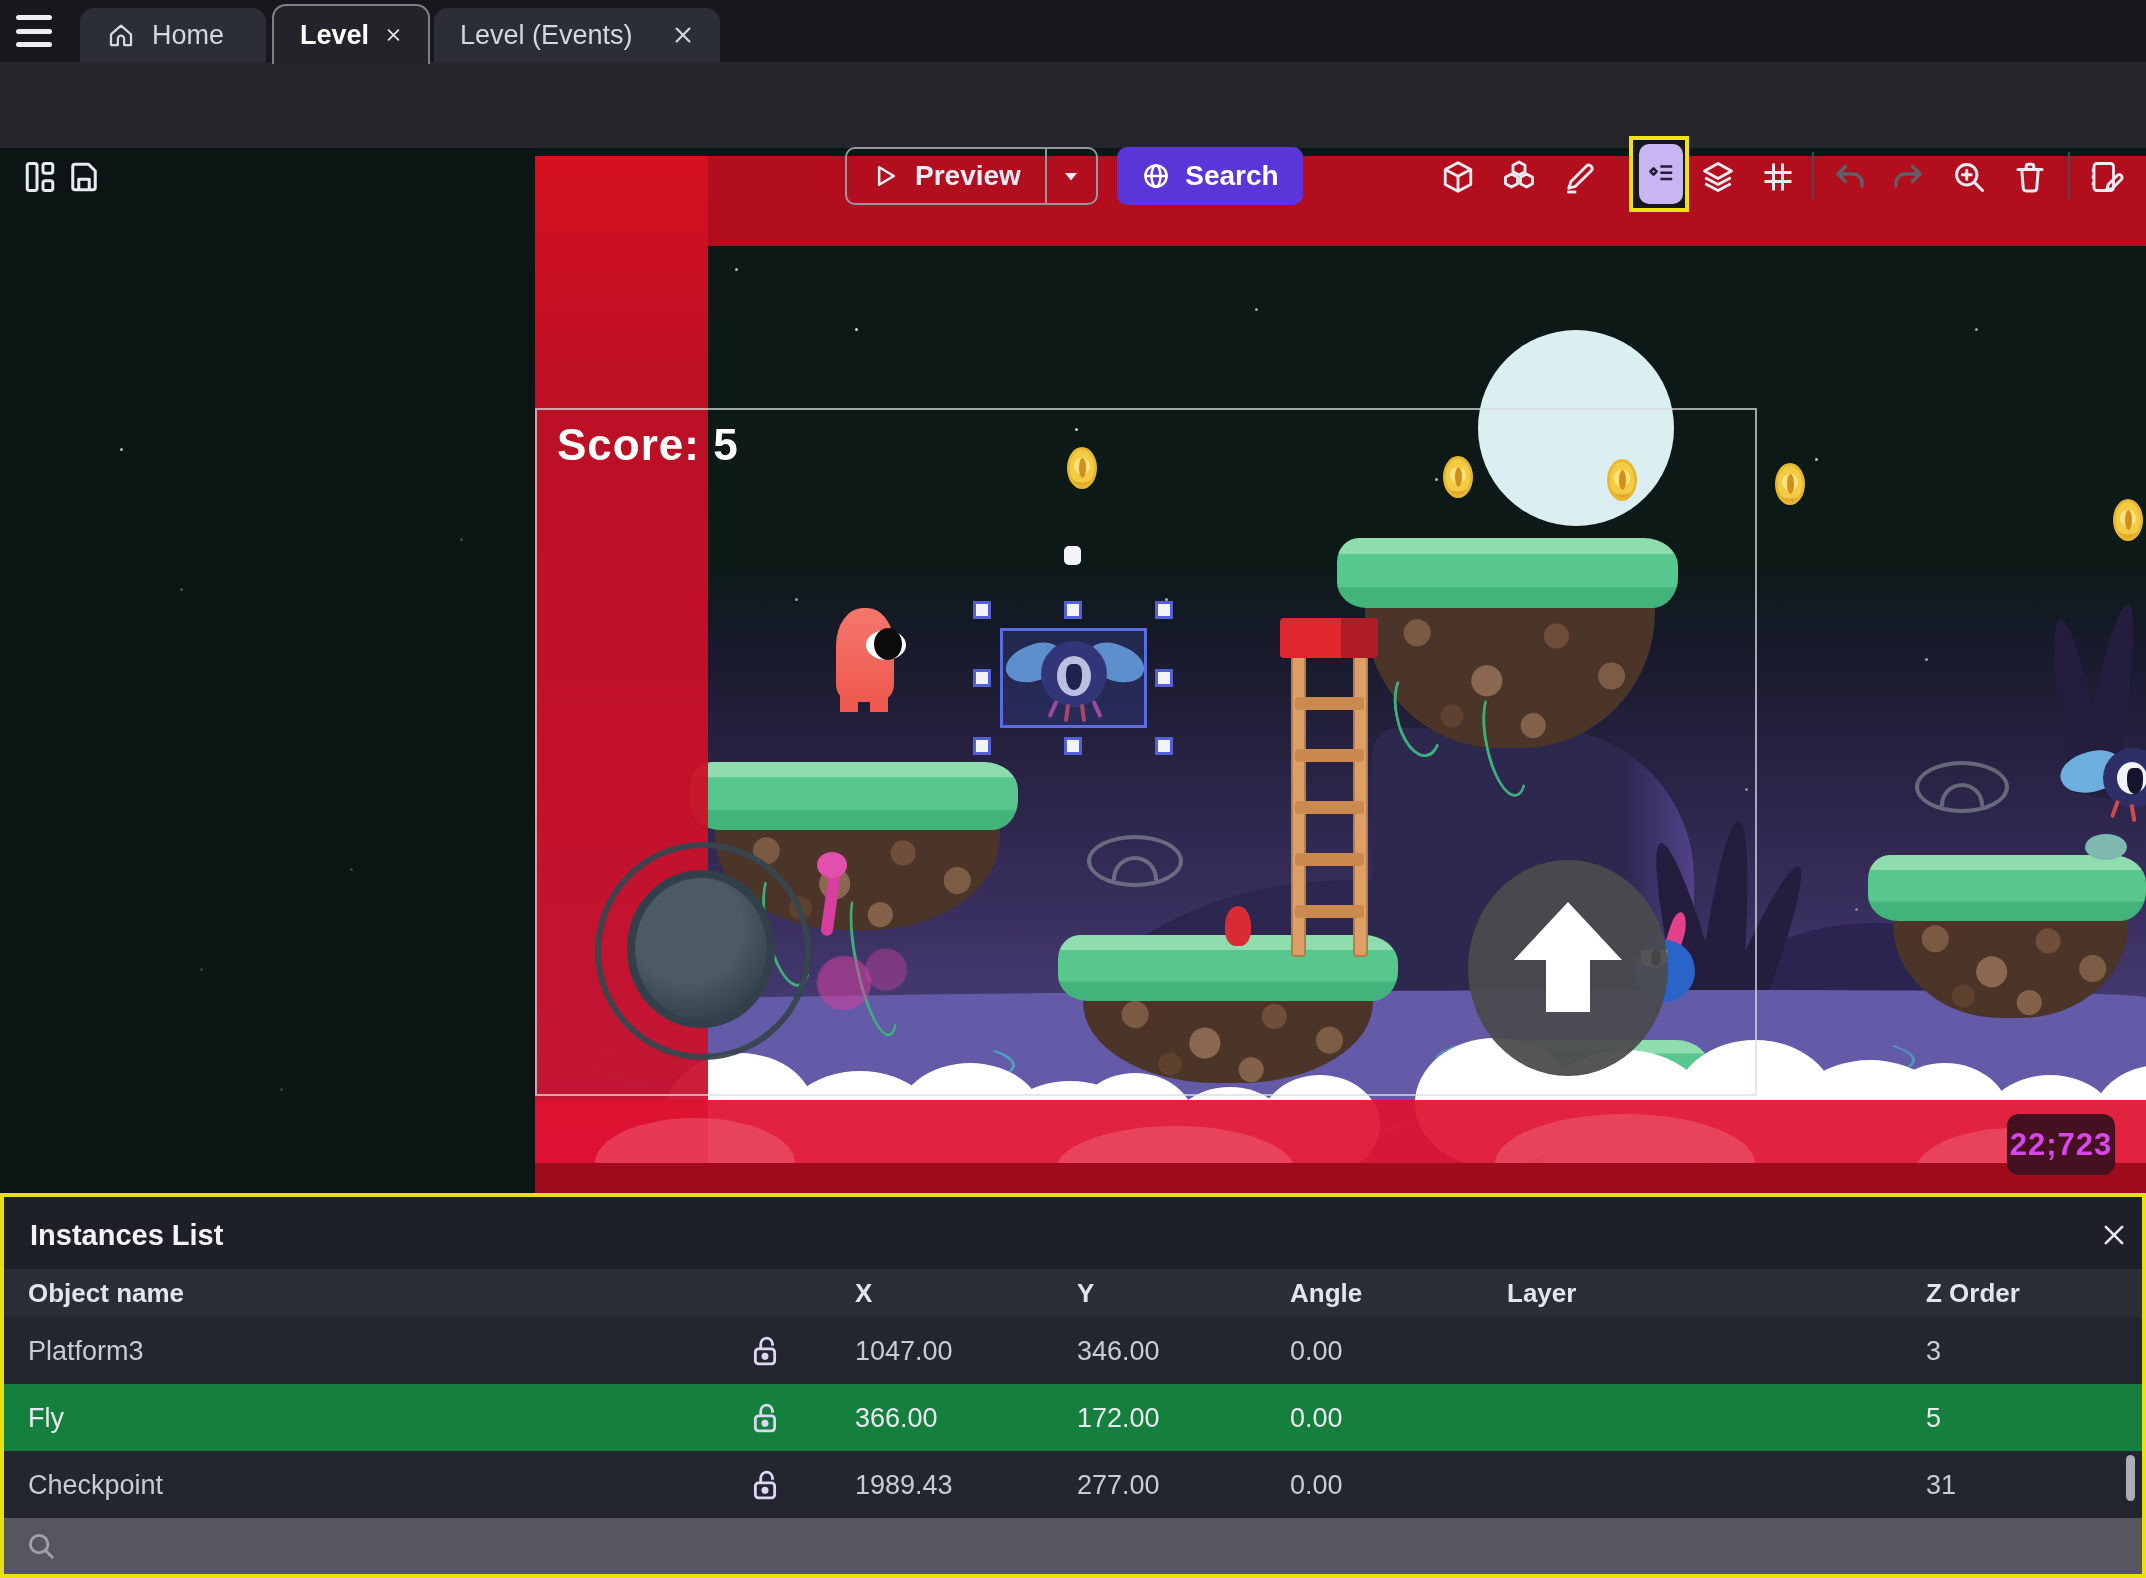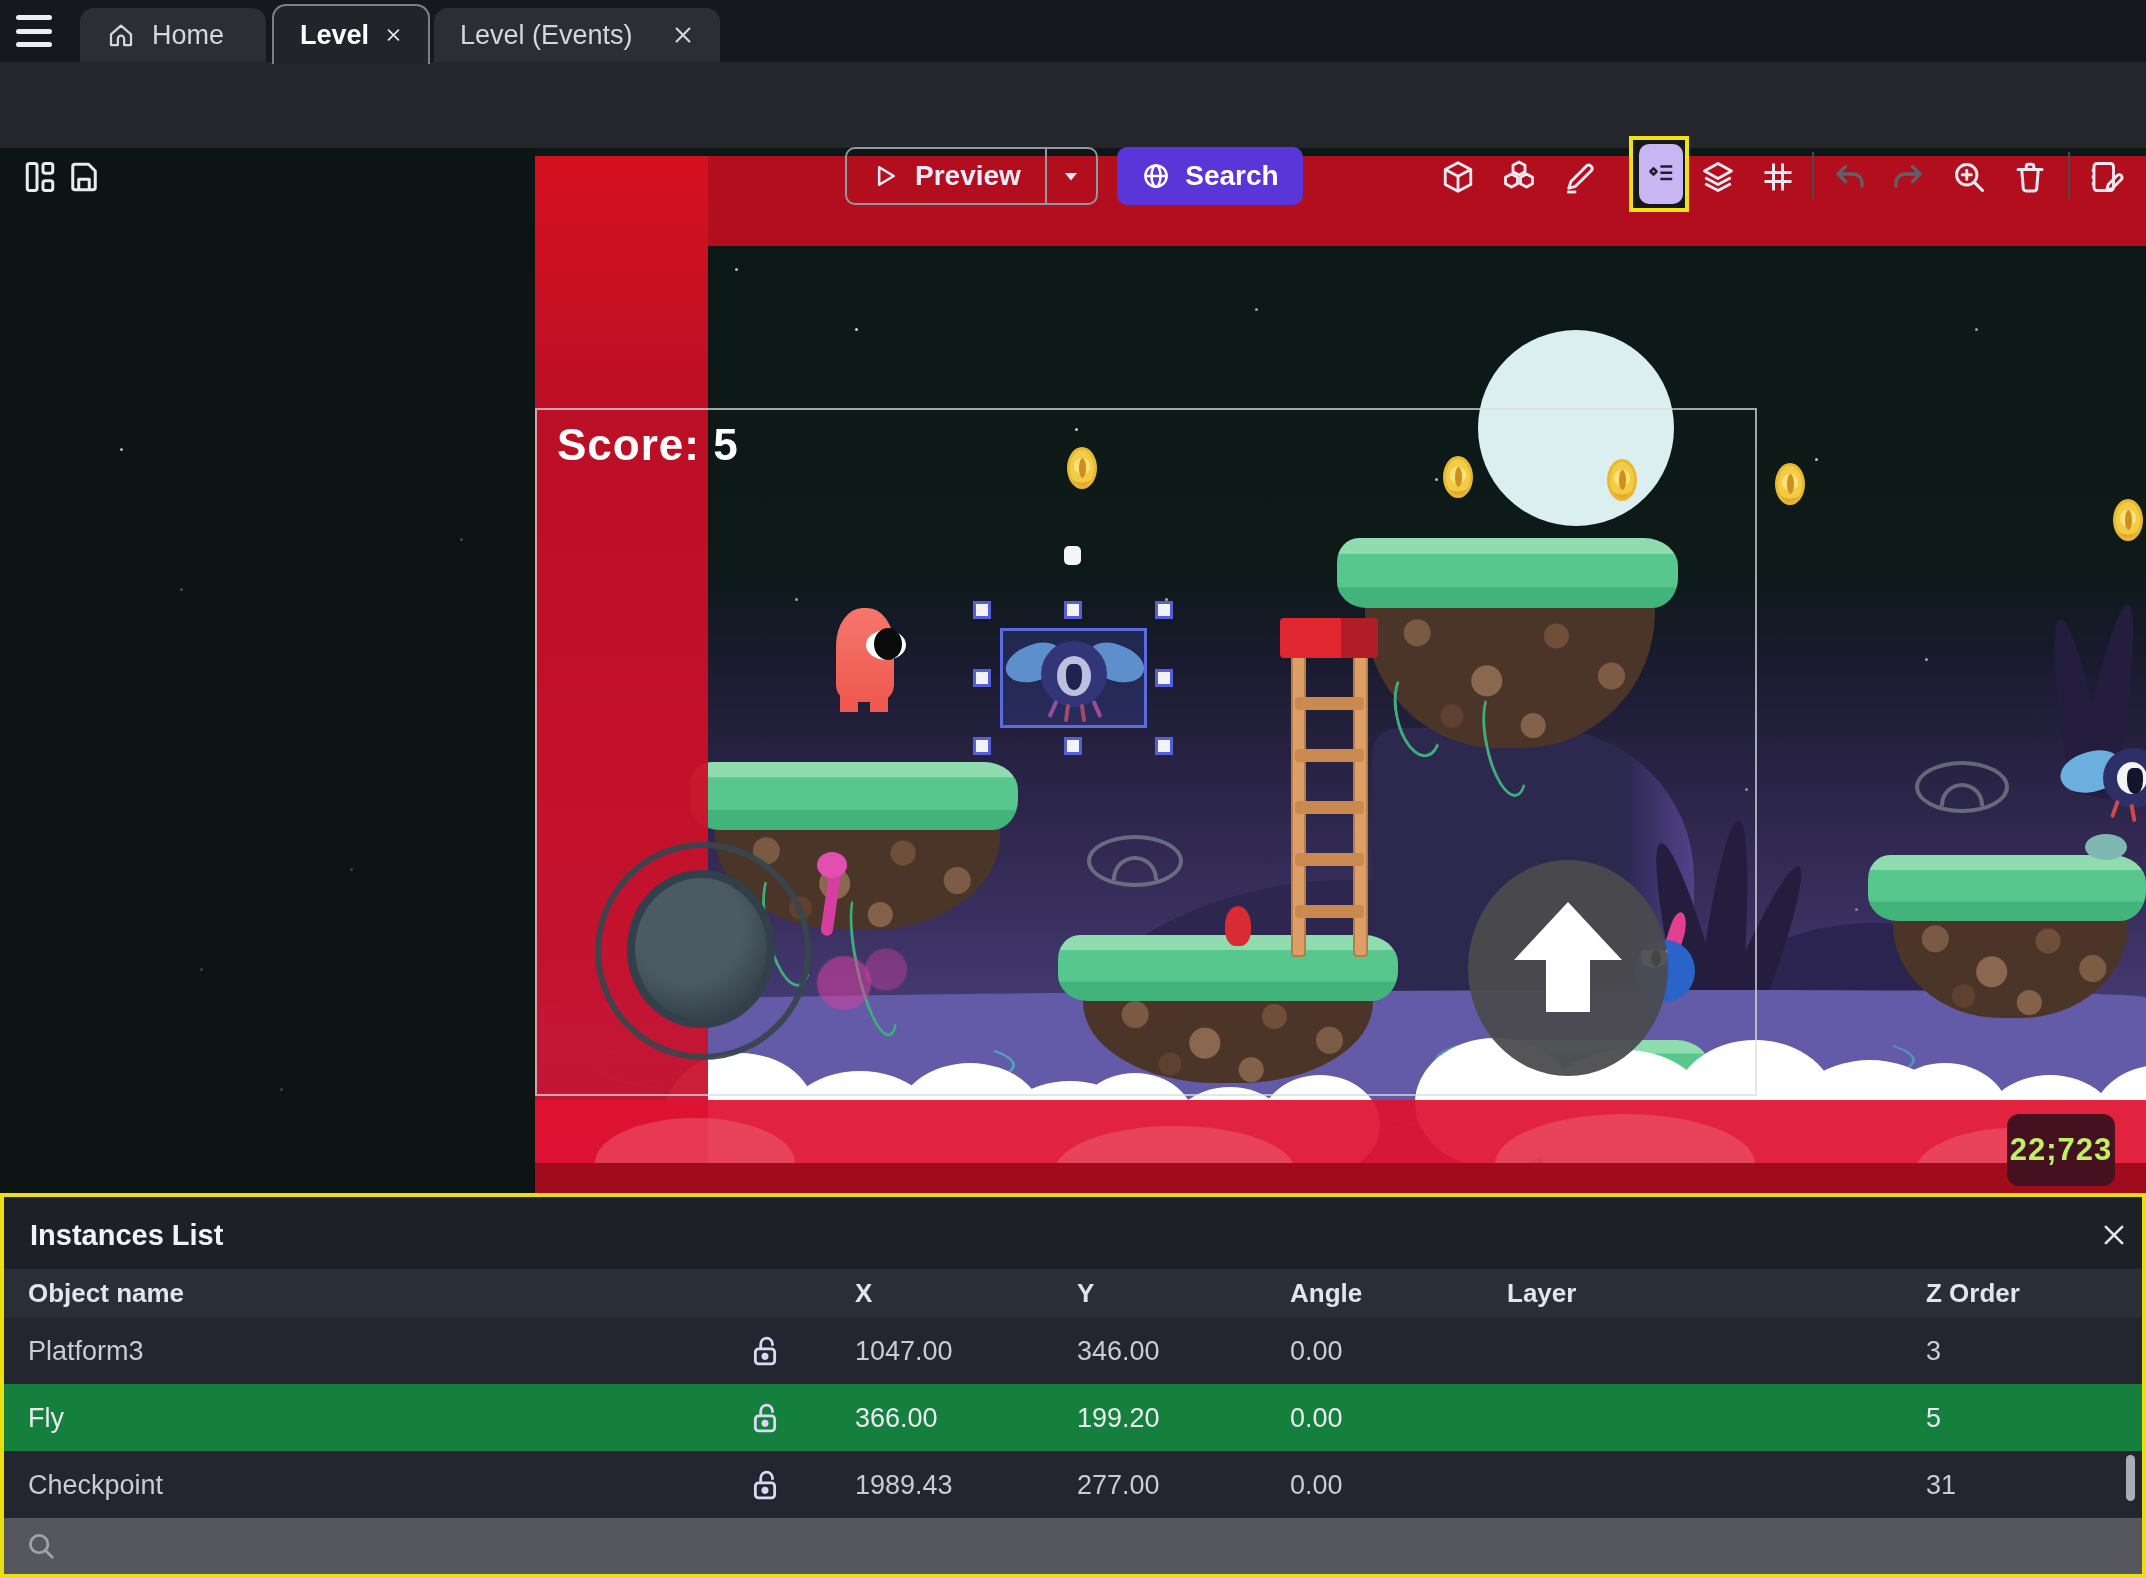--- a/index.html
+++ b/index.html
@@ -94,21 +94,21 @@
   #red-bottom-dark { position:absolute; left:0; top:1015px; width:1611px; height:30px; background:#a00c1c; z-index:7; }
 
   
   #window-border { position:absolute; left:0; top:260px; width:1222px; height:688px; border:2px solid rgba(215,222,222,.72); z-index:10; pointer-events:none; }
   #score { position:absolute; left:22px; top:272px; color:#fff; font-size:44px; font-weight:bold; z-index:11; letter-spacing:1px; }
   #joystick { position:absolute; left:60px; top:694px; width:216px; height:218px; border:6px solid rgba(56,70,78,.95); border-radius:50%; z-index:11; }
   #joystick .knob { position:absolute; left:26px; top:22px; width:148px; height:158px; border-radius:50%; background:radial-gradient(circle at 40% 35%, #4c5a64 0 45%, #36434c 75%, #2c3840 100%); border:8px solid #31404a; }
   #jump-btn { position:absolute; left:933px; top:712px; width:200px; height:216px; border-radius:50%; background:rgba(74,74,78,.94); z-index:11; }
   #jump-btn .arrow-stem { position:absolute; left:78px; top:96px; width:44px; height:56px; background:#fff; }
   #jump-btn .arrow-head { position:absolute; left:46px; top:42px; width:0; height:0; border-left:54px solid transparent; border-right:54px solid transparent; border-bottom:58px solid #fff; }
-  #coord-badge { position:absolute; left:1472px; top:966px; width:108px; height:72px; background:#451120; border-radius:12px; color:#bef264; font-size:31px; font-weight:bold; display:flex; align-items:center; justify-content:center; z-index:12; letter-spacing:1px; }
+  #coord-badge { position:absolute; left:1472px; top:966px; width:108px; height:61px; background:#451120; border-radius:12px; color:#d946ef; font-size:31px; font-weight:bold; display:flex; align-items:center; justify-content:center; z-index:12; letter-spacing:1px; }
 
   
   #panel { position:absolute; left:0; top:1193px; width:2146px; height:385px; background:#1d2026; border:4px solid #eadf10; z-index:50; }
   #panel-title { position:absolute; left:26px; top:22px; color:#f2f3f6; font-size:29px; font-weight:600; }
   #panel-close { position:absolute; left:2096px; top:24px; width:28px; height:28px; cursor:pointer; }
   #panel-header { position:absolute; left:0; top:72px; width:2138px; height:48px; background:#2a2e37; color:#e2e5eb; font-size:26px; font-weight:bold; }
   .cell { position:absolute; top:50%; transform:translateY(-50%); white-space:nowrap; }
   .row { position:absolute; left:0; width:2138px; height:67px; background:#23262e; color:#c8ccd4; font-size:27px; cursor:pointer; }
   .row.selected { background:#15803d; color:#e8eaf0; }
   .c-name{left:24px;} .c-lock{left:746px;} .c-x{left:851px;} .c-y{left:1073px;} .c-angle{left:1286px;} .c-layer{left:1503px;} .c-z{left:1922px;}
@@ -434,21 +434,21 @@
     </div>
 
     <div class="row selected" style="top:187px;">
       <span class="cell c-name">Fly</span>
       <svg class="cell c-lock" width="30" height="36" viewBox="0 0 28 32" fill="none" stroke="#ddd6f4" stroke-width="2.6" stroke-linejoin="round">
           <rect x="5" y="14" width="18" height="14" rx="3"></rect>
           <path d="M10 14 V9.5 A5.5 5.5 0 0 1 21 9.5 V11"></path>
           <circle cx="14" cy="21" r="2" fill="#ddd6f4"></circle>
         </svg>
       <span class="cell c-x">366.00</span>
-      <span class="cell c-y">199.20</span>
+      <span class="cell c-y">172.00</span>
       <span class="cell c-angle">0.00</span>
       <span class="cell c-layer"></span>
       <span class="cell c-z">5</span>
     </div>
 
     <div class="row" style="top:254px;">
       <span class="cell c-name">Checkpoint</span>
       <svg class="cell c-lock" width="30" height="36" viewBox="0 0 28 32" fill="none" stroke="#ddd6f4" stroke-width="2.6" stroke-linejoin="round">
           <rect x="5" y="14" width="18" height="14" rx="3"></rect>
           <path d="M10 14 V9.5 A5.5 5.5 0 0 1 21 9.5 V11"></path>

